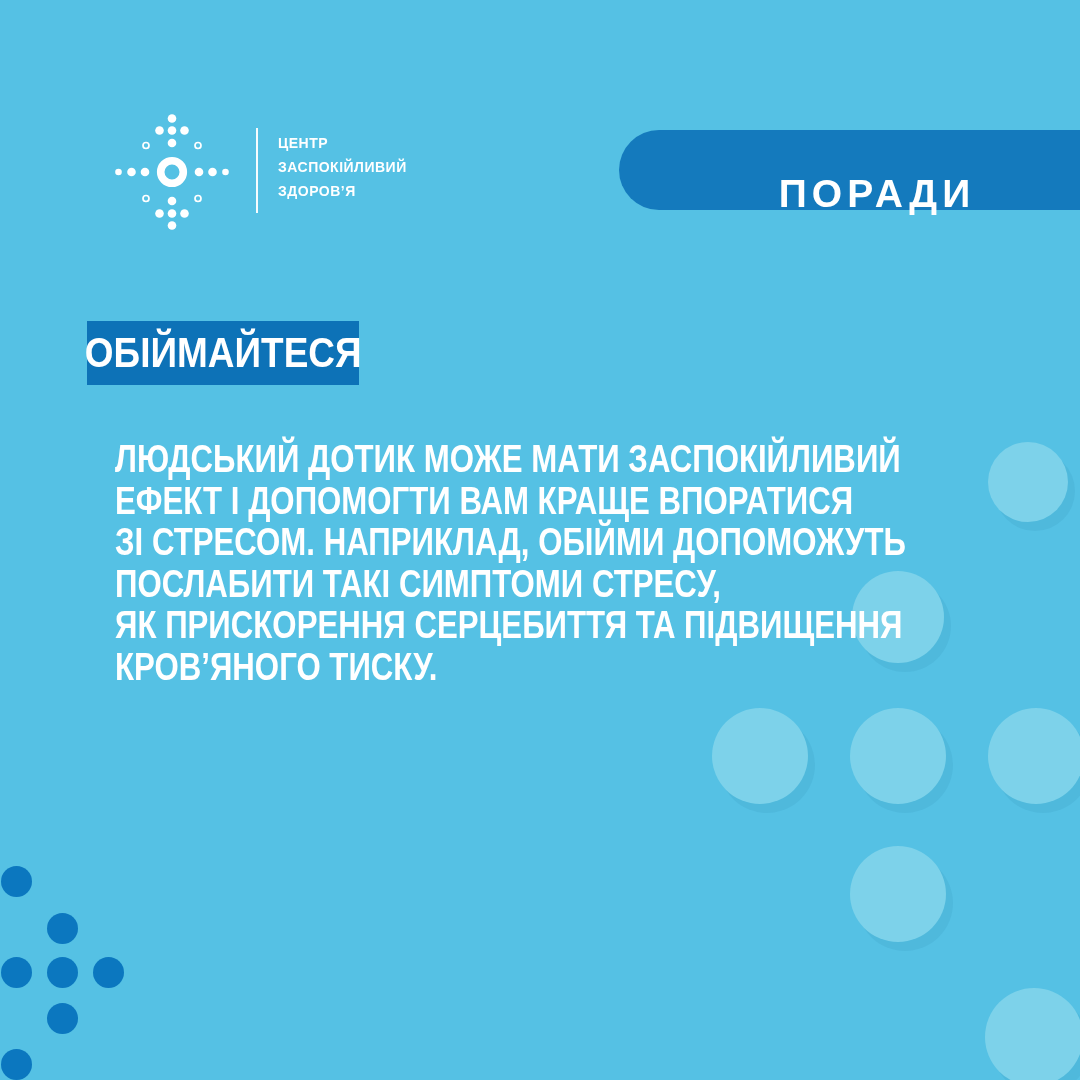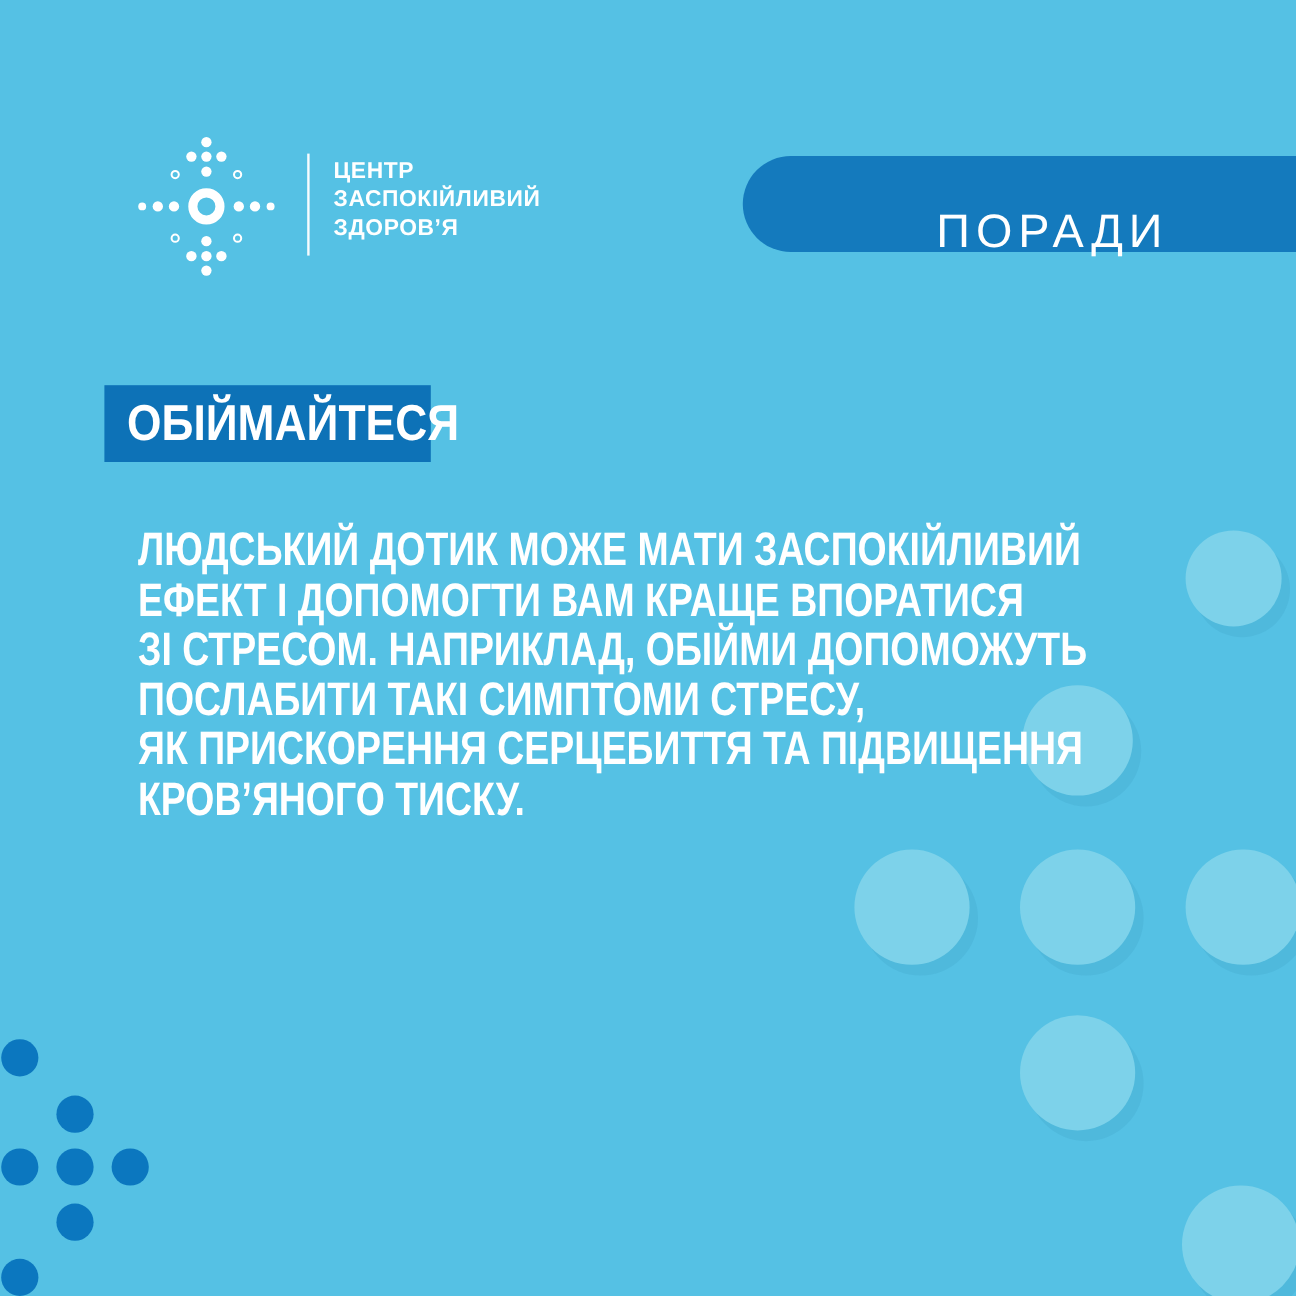--- a/index.html
+++ b/index.html
@@ -43,21 +43,21 @@
     top: 128px;
     width: 2px;
     height: 85px;
     background: rgba(255,255,255,0.95);
   }
   .brand-name {
     position: absolute;
     left: 278px;
     top: 131px;
     color: var(--text, #ffffff);
-    font-size: 19px;
+    font-size: 14px;
     font-weight: bold;
     line-height: 24px;
     letter-spacing: 0.5px;
     white-space: nowrap;
   }
 
   .category-pill {
     position: absolute;
     left: 619px;
     top: 130px;
@@ -65,37 +65,37 @@
     height: 80px;
     border-radius: 40px;
     background: var(--pill, #147abd);
     display: flex;
     align-items: center;
     justify-content: center;
   }
   .category-pill span {
     color: var(--text, #ffffff);
     font-size: 39px;
-    font-weight: normal;
+    font-weight: bold;
     letter-spacing: 5px;
     white-space: nowrap;
     margin-top: 48px;
   }
 
   
   .title-badge {
     position: absolute;
     left: 87px;
     top: 321px;
     width: 272px;
     height: 64px;
     background: var(--badge, #0d72b7);
     display: flex;
     align-items: center;
-    justify-content: flex-start;
+    justify-content: center;
   }
   .title-badge span {
     color: var(--text, #ffffff);
     font-size: 42px;
     font-weight: bold;
     white-space: nowrap;
     transform: scaleX(0.88);
     transform-origin: 50% 50%;
   }
 

